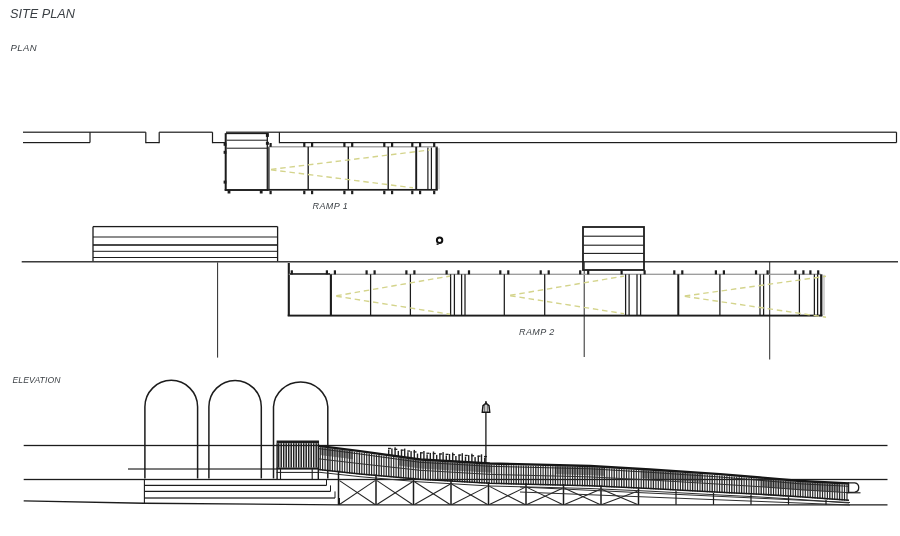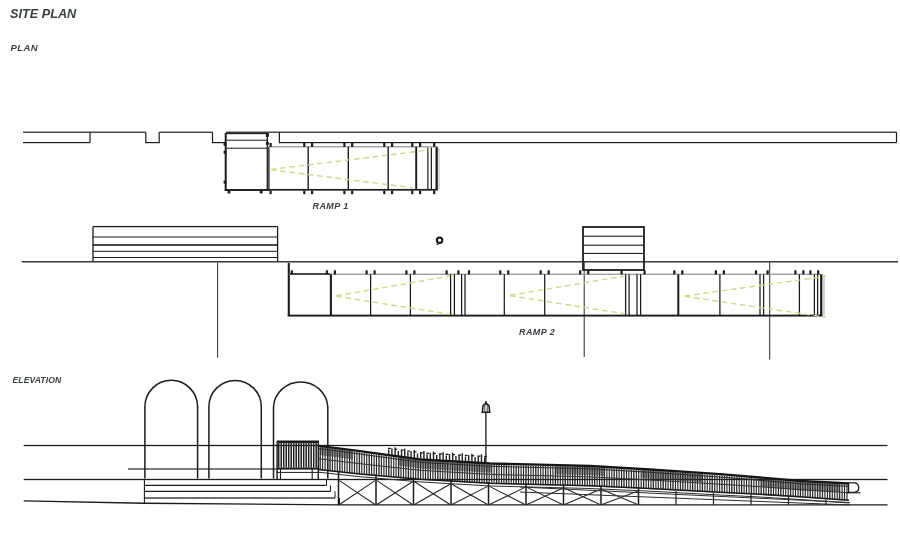--- a/index.html
+++ b/index.html
@@ -1,17 +1,17 @@
 <!DOCTYPE html>
 <html><head>
 <meta charset="utf-8">
 <title>Site Plan</title>
 <style>
   html,body { margin:0; padding:0; background:#ffffff; }
-  #sheet { position:relative; width:900px; height:536px; background:#ffffff; overflow:hidden;font-weight:bold; }
+  #sheet { position:relative; width:900px; height:536px; background:#ffffff; overflow:hidden; }
   svg { display:block; font-family:"Liberation Sans", sans-serif; }
 </style>
 </head>
 <body>
 
 <div id="sheet">
 <svg width="900" height="536" viewBox="0 0 900 536">
 
 <g>
 <text x="10.0" y="17.5" font-size="12.7" letter-spacing="0" fill="#3a3f44" font-style="italic">SITE PLAN</text>

